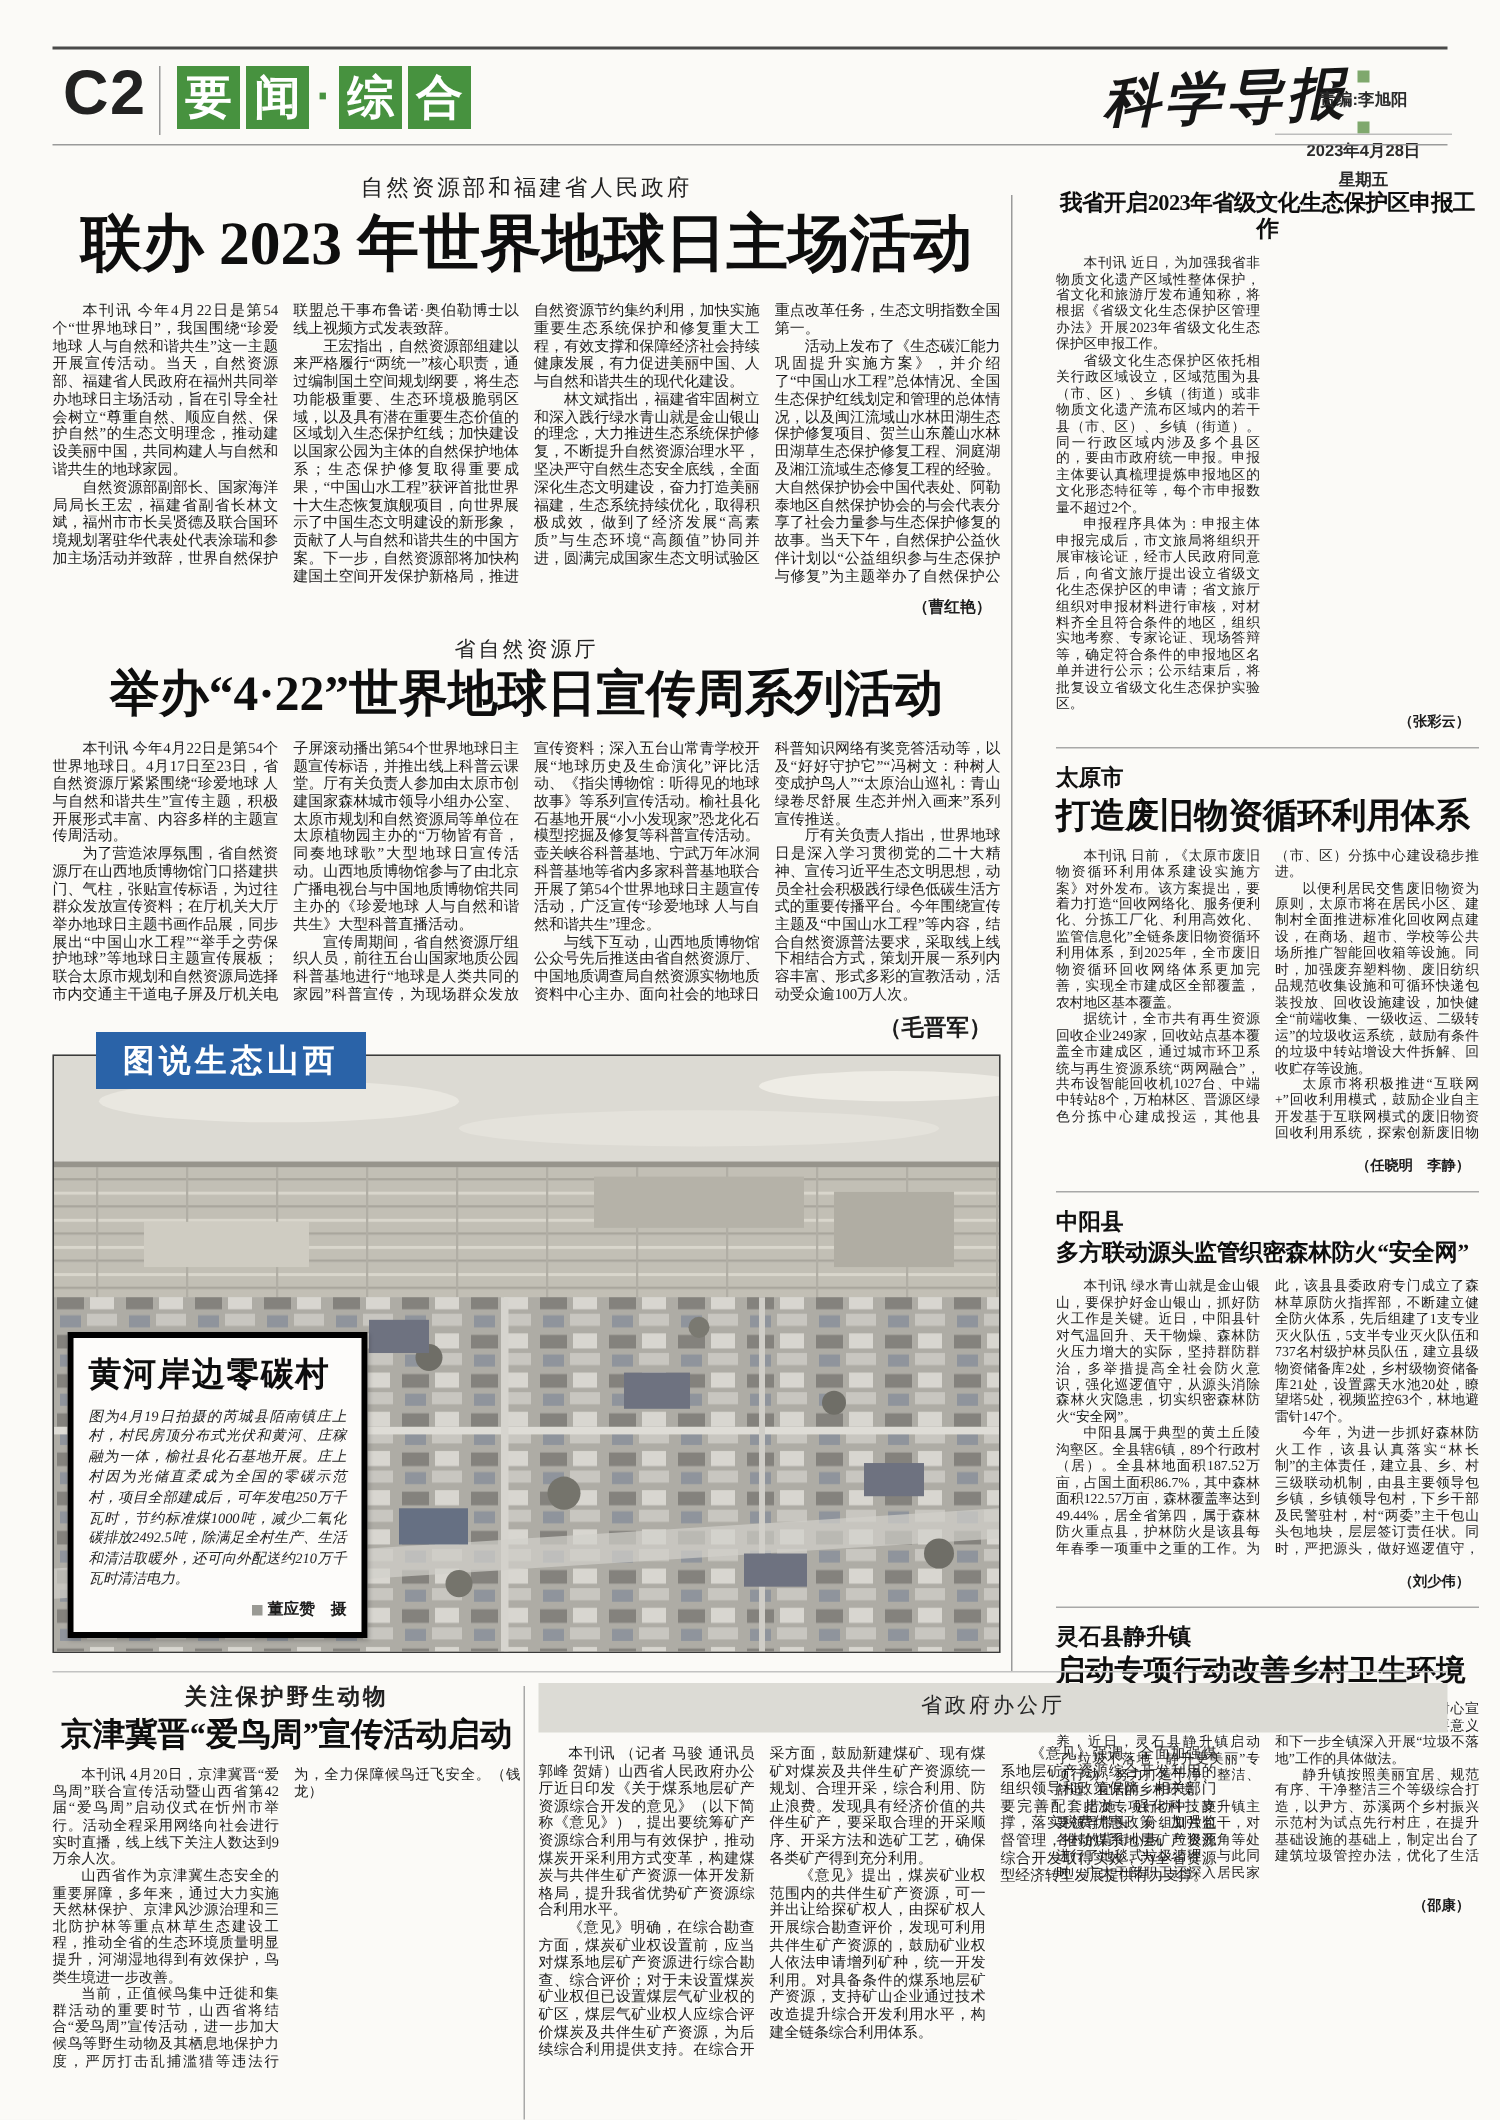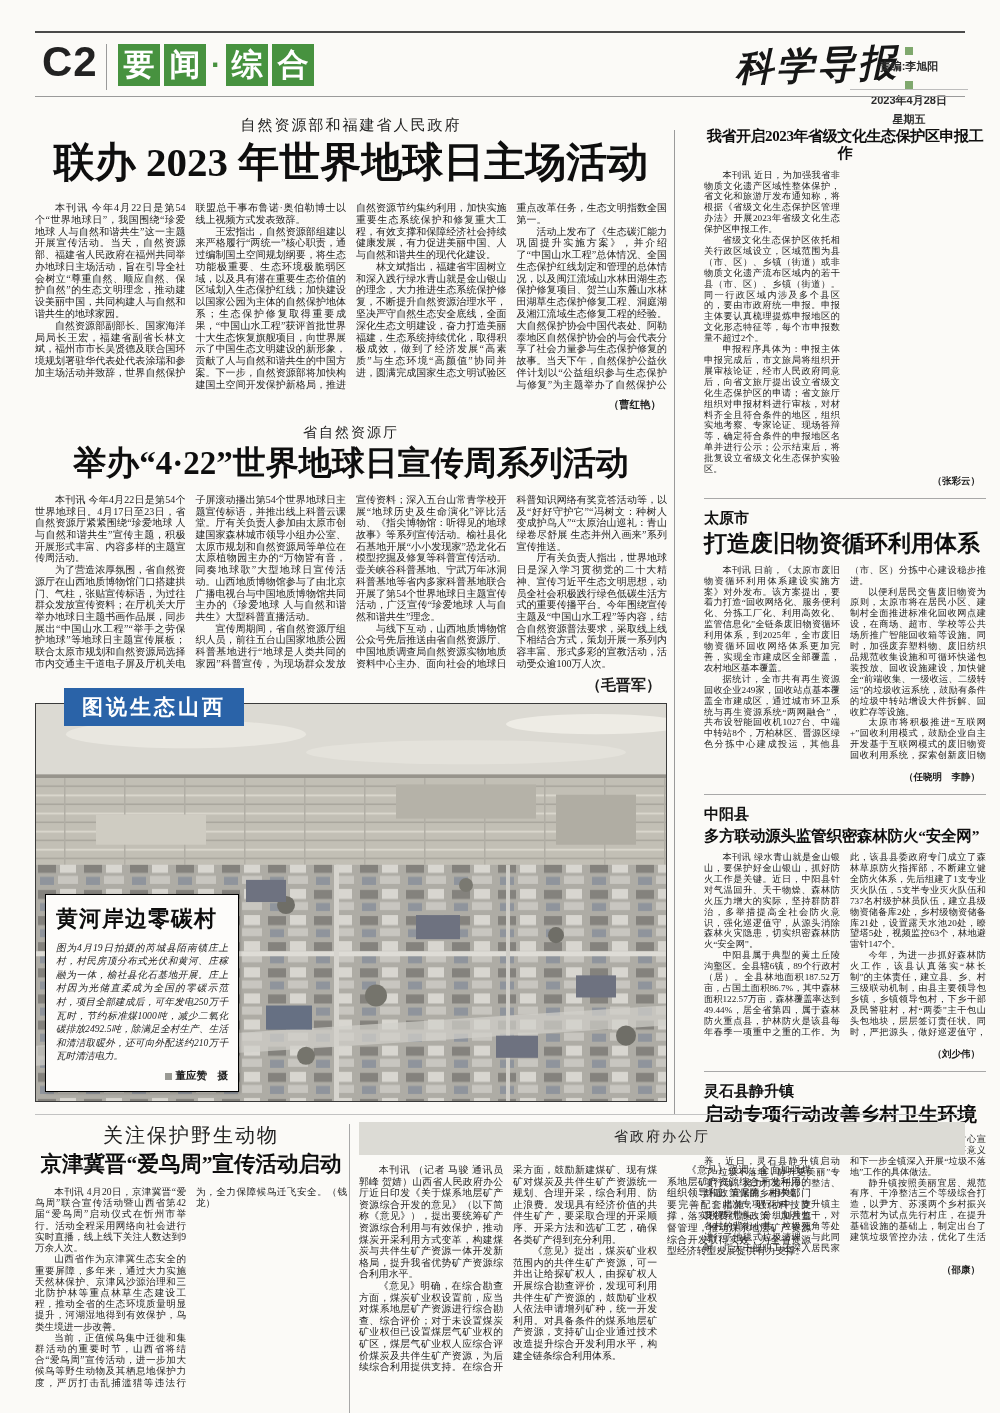--- a/index.html
+++ b/index.html
@@ -44,40 +44,40 @@
   .week-art .headline{text-align:center;font-size:33px;margin-top:3px;}
   .week-art .body{height:182px;font-size:10px;line-height:11.7px;margin-top:12px;}
   .week-art .byline{font-size:15px;text-align:right;}
   
   .photo-box{position:absolute;left:35px;top:703px;width:630px;height:397px;border:1px solid #3a3a3a;background:#cfcdc6;}
   .photo-label{position:absolute;left:28px;top:-16px;background:#2a63a8;color:#fff;
       font-family:"Liberation Sans","DejaVu Sans",sans-serif;font-size:21px;font-weight:bold;
       padding:5px 18px;letter-spacing:3px;}
   .photo-svg{position:absolute;left:0;top:0;width:100%;height:100%;}
   .caption-card{position:absolute;left:9px;bottom:9px;width:172px;background:#fdfcfa;
-      border:1px solid #000000;padding:9px 10px 8px;box-shadow:1px 1px 3px rgba(0,0,0,.25);}
+      border:4px solid #000000;padding:9px 10px 8px;box-shadow:1px 1px 3px rgba(0,0,0,.25);}
   .caption-title{font-size:22px;font-weight:bold;letter-spacing:1px;color:#0d0d0d;}
   .caption-text{font-size:9.6px;line-height:13.6px;font-style:italic;text-align:justify;margin-top:7px;color:#222;}
   .caption-credit{margin-top:6px;text-align:right;font-size:10.5px;font-weight:bold;display:flex;justify-content:flex-end;align-items:center;gap:4px;}
   .credit-sq{display:inline-block;width:7px;height:7px;background:#9a9a94;}
   
   .sidebar{position:absolute;left:683px;top:128px;width:282px;margin-left:21px;}
   .main-vline{position:absolute;left:674px;top:130px;width:1px;height:984px;background:#9a9a9a;}
   .sb-art1-headline{font-size:15px;letter-spacing:-0.4px;text-align:center;}
   .sb-kicker{margin:2px 0 3px;}
   .sb-h2{font-size:23px;}
   .sb-h3{font-size:15.5px;letter-spacing:-0.2px;}
   .sb-h4{font-size:19.5px;}
   .sb-body{font-size:9.2px;line-height:10.9px;margin-top:8px;}
   .sb-byline{font-size:9.5px;}
   .sb-div{height:1px;background:#a8a8a8;margin:10px 0;}
   
   .bottom-line{position:absolute;left:35px;top:1114px;width:930px;height:1px;background:#c2c2c2;}
   .bl-art{position:absolute;left:35px;top:1122px;width:312px;}
-  .bl-art .kicker{font-size:20px;}
+  .bl-art .kicker{font-size:15px;font-weight:bold;}
   .bl-art .headline{text-align:center;font-size:21.5px;margin-top:3px;}
   .bl-art .body{height:224px;font-size:9.6px;line-height:11.2px;margin-top:10px;}
   .bottom-vline{position:absolute;left:349px;top:1124px;width:1px;height:289px;background:#a8a8a8;}
   .br-art{position:absolute;left:359px;top:1122px;width:606px;}
   .br-head-band{background:#dcdbd5;padding:6px 0 9px;}
   .br-art .kicker{font-size:14px;}
   .br-art .headline{text-align:center;font-size:27px;margin-top:3px;letter-spacing:-0.5px;}
   .br-art .body{height:212px;font-size:9.9px;line-height:11.6px;margin-top:9px;}
 </style>
 </head>

